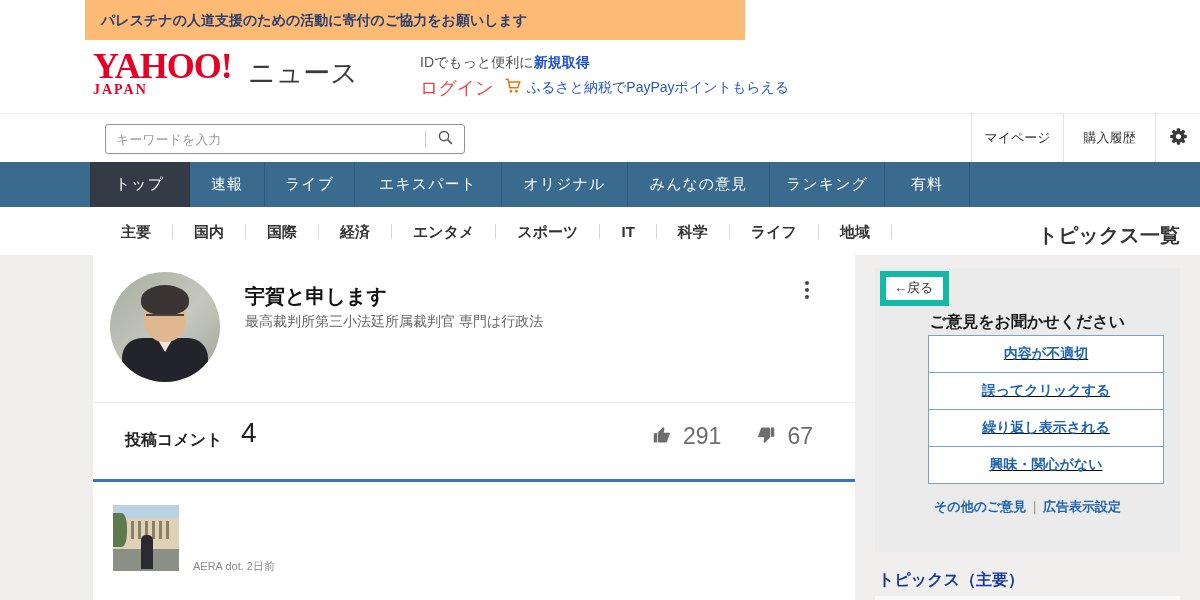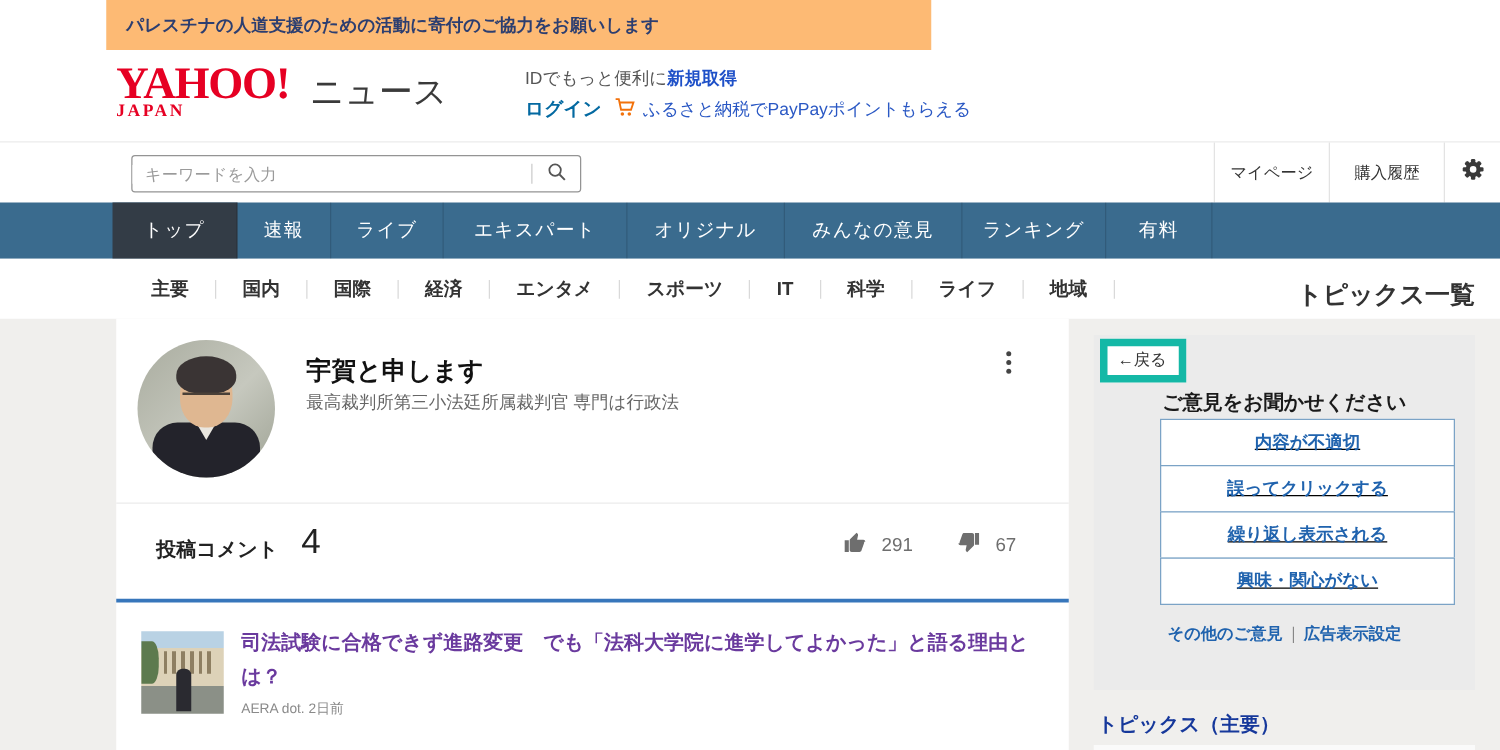--- a/index.html
+++ b/index.html
@@ -26,21 +26,21 @@
   .logo { position:absolute; left:93px; top:9px; width:150px; cursor:pointer; }
   .logo .yword { font-family:"Liberation Serif","DejaVu Serif",serif; font-weight:700;
     font-size:36px; color:#e60023; letter-spacing:-1px; line-height:34px; }
   .logo .jword { font-family:"Liberation Serif","DejaVu Serif",serif; font-weight:700;
     font-size:14px; color:#e60023; text-align:left; padding-right:14px; letter-spacing:2px; line-height:13px; }
   .service-name { position:absolute; left:248px; top:15px; font-size:27px; color:#3a3a3a; cursor:pointer; }
   .promo { position:absolute; left:420px; top:10px; font-size:14px; color:#555; }
   .promo-line { height:25px; display:flex; align-items:center; }
   .link-blue { color:#1e50c8; cursor:pointer; }
   .bold { font-weight:700; }
-  .login-link { font-size:15px; font-weight:700; color:#0369a1; margin-right:10px; cursor:pointer; }
+  .login-link { font-size:18px; font-weight:400; color:#ef4444; margin-right:10px; cursor:pointer; }
   .cart-icon { margin-right:5px; }
   .paypay-promo { font-size:14px; color:#2a58c4; cursor:pointer; }
 
   
   .searchrow { position:absolute; left:0; top:113px; width:1200px; height:49px; background:#fff;
     border-top:1px solid #ebebeb; }
   .search-box { position:absolute; left:105px; top:10px; width:360px; height:30px;
     border:1px solid #949494; border-radius:3px; background:#fff; display:flex; align-items:center; }
   .search-box input { flex:1; border:none; outline:none; font-size:13px; color:#333; padding:0 10px; }
   .search-box input::placeholder { color:#9a9a9a; }
@@ -90,21 +90,21 @@
   .profile-name { position:absolute; left:152px; top:28px; font-size:20px; font-weight:700; color:#111; }
   .profile-desc { position:absolute; left:152px; top:58px; font-size:14px; color:#666; }
   .kebab { position:absolute; right:42px; top:22px; display:flex; flex-direction:column; gap:3px;
     cursor:pointer; padding:4px; }
   .kebab span { width:4px; height:4px; border-radius:50%; background:#444; }
 
   .card-div1 { position:absolute; left:0; top:147px; width:762px; height:1px; background:#ececec; }
   .stats-label { position:absolute; left:32px; top:175px; font-size:16px; font-weight:700; color:#222; }
   .stats-count { position:absolute; left:148px; top:162px; font-size:28px; color:#222; }
   .stats-right { position:absolute; right:42px; top:168px; display:flex; align-items:center; gap:10px; }
-  .stat-num { font-size:15px; color:#6e6e6e; }
+  .stat-num { font-size:23px; color:#6e6e6e; }
   .gap24 { width:14px; }
   .card-div2 { position:absolute; left:0; top:224px; width:762px; height:3px; background:#3776bb; }
 
   .article-thumb { position:absolute; left:20px; top:250px; width:66px; height:66px; overflow:hidden;
     background:linear-gradient(#b9d2e4 0 20%, #ddd2b8 20% 66%, #8b9087 66% 100%); cursor:pointer; }
   .article-thumb .trees { position:absolute; left:0; top:8px; width:14px; height:34px;
     background:#5d7a4e; border-radius:0 40% 40% 0; }
   .article-thumb .win { position:absolute; left:18px; top:16px; width:40px; height:18px;
     background:repeating-linear-gradient(90deg,#8e7f62 0 3px,transparent 3px 7px); }
   .article-thumb .person { position:absolute; left:28px; top:30px; width:12px; height:34px;
@@ -260,21 +260,20 @@
       <span class="stat-num">67</span>
     </div>
 
     <div class="card-div2"></div>
 
     <div class="article-thumb">
       <div class="win"></div>
       <div class="trees"></div>
       <div class="person"></div>
     </div>
-    <div class="article-title">司法試験に合格できず進路変更　でも「法科大学院に進学してよかった」と語る理由とは？</div>
     <div class="article-source">AERA dot. 2日前</div>
   </div>
 
   <div class="side-panel">
     <button class="back-btn"><span>←</span><span>戻る</span></button>
     <div class="fb-title">ご意見をお聞かせください</div>
     <div class="fb-options">
       <div class="fb-option">内容が不適切</div>
       <div class="fb-option">誤ってクリックする</div>
       <div class="fb-option">繰り返し表示される</div>

